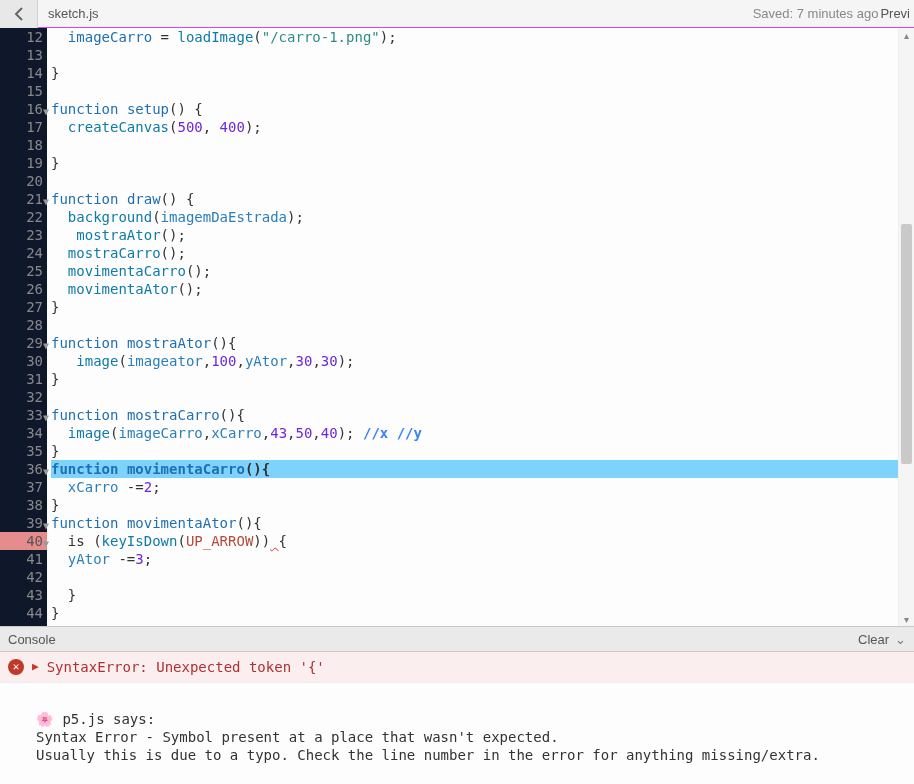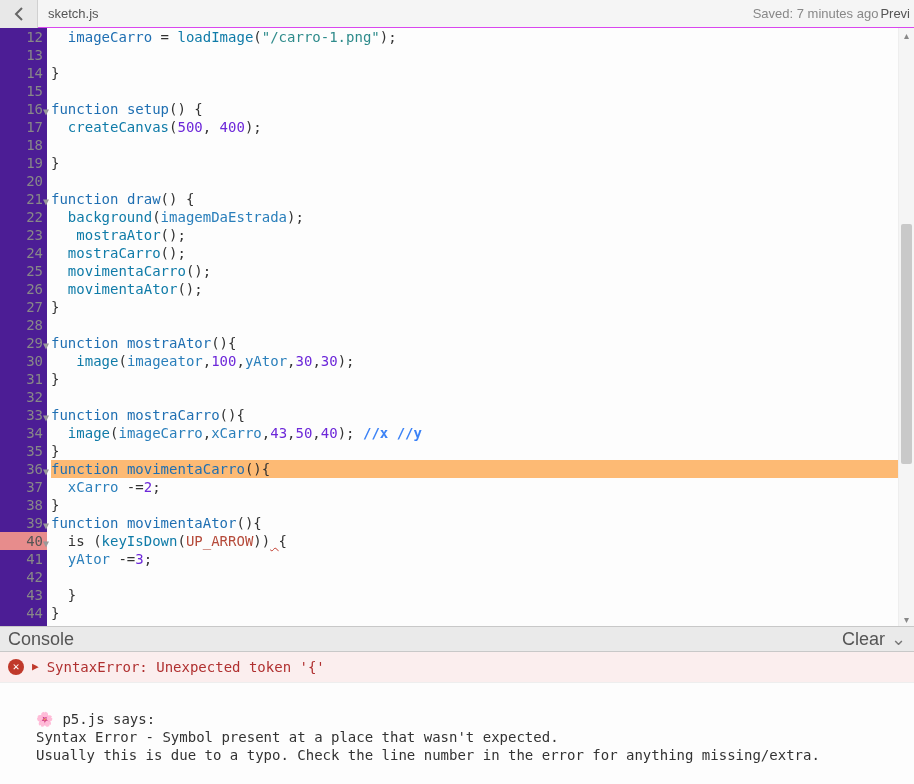--- a/index.html
+++ b/index.html
@@ -10,46 +10,46 @@
   .topbar { height: 28px; background: #f5f5f5; border-bottom: 1px solid #d946ef; display: flex; align-items: center; font-size: 13px; color: #555; }
   .back-btn { width: 38px; height: 28px; background: #e8e8e8; border-right: 1px solid #d0d0d0; display: flex; align-items: center; justify-content: center; cursor: pointer; }
   .back-btn svg { width: 10px; height: 14px; }
   .filename { padding: 0 10px; color: #555; }
   .spacer { flex: 1; }
   .saved { color: #888; padding-right: 2px; }
   .preview-lbl { color: #555; padding-right: 4px; }
 
   
   .editor-wrap { position: relative; flex: 0 0 598px; display: flex; background: #fdfdfd; overflow: hidden; }
-  .gutter { width: 47px; background: #4c1d95; font-family: Consolas, Menlo, monospace; font-size: 14px; color: #888; text-align: right; padding-top: 0; line-height: 18px; }
+  .gutter { width: 47px; background: #0f172a; font-family: Consolas, Menlo, monospace; font-size: 14px; color: #888; text-align: right; padding-top: 0; line-height: 18px; }
   .gutter .gline { height: 18px; padding-right: 4px; position: relative; }
   .gutter .fold { position: absolute; right: -2px; top: 3px; color: #999; font-size: 10px; }
   .gutter .err-line { background: #e78c8c; color: #555; }
 
   .code { flex: 1; font-family: Consolas, Menlo, monospace; font-size: 14px; line-height: 18px; white-space: pre; color: #333; position: relative; padding-left: 4px; }
   .code .cline { height: 18px; }
-  .hl-line { background: #fdba74; }
+  .hl-line { background: #7dd3fc; font-weight: bold; }
   .tok-kw   { color: #1f6fb2; }
   .tok-fn   { color: #0f7ba8; }
   .tok-id   { color: #2a7fbb; }
   .tok-str  { color: #2e8b8b; }
   .tok-num  { color: #6d28d9; }
   .tok-def  { color: #1f6fb2; }
   .tok-const{ color: #b54a3a; }
   .tok-cmt  { color: #3b82f6; font-weight: bold; }
   .tok-var  { color: #1f6fb2; }
   .squiggle { text-decoration: underline wavy #c0392b; text-decoration-thickness: 1px; }
 
   .vscroll { position: absolute; right: 0; top: 0; width: 16px; height: 100%; background: #f5f5f5; border-left: 1px solid #eee; }
   .vscroll .up, .vscroll .dn { height: 14px; display:flex; align-items:center; justify-content:center; color:#888; font-size:10px; }
   .vscroll .track { position: absolute; top: 14px; bottom: 14px; left: 0; right: 0; }
   .vscroll .thumb { position: absolute; left: 2px; right: 2px; top: 182px; height: 240px; background: #c9c9c9; border-radius: 2px; }
 
   
-  .console-head { height: 26px; background: #eaeaea; border-top: 1px solid #c8c8c8; border-bottom: 1px solid #c8c8c8; display: flex; align-items: center; font-size: 18px; color: #555; padding: 0 8px; }
+  .console-head { height: 26px; background: #eaeaea; border-top: 1px solid #c8c8c8; border-bottom: 1px solid #c8c8c8; display: flex; align-items: center; font-size: 13px; color: #555; padding: 0 8px; }
   .console-head .spacer { flex:1; }
   .console-head .chev { margin-left: 6px; color:#777; }
 
   .console-body { flex: 1; font-family: Consolas, Menlo, monospace; font-size: 14px; line-height: 18px; background: #fdfdfd; overflow: hidden; }
   .err-row { background: #fbeeee; padding: 6px 8px; display:flex; align-items:center; gap:8px; color:#b03030; border-bottom:1px solid #eee; }
   .err-row .err-ico { width:16px; height:16px; border-radius:50%; background:#c0392b; color:#fff; display:flex; align-items:center; justify-content:center; font-size:11px; font-weight:bold; }
   .err-row .disc { color:#c0392b; font-size:11px; }
   .msg-block { padding: 27px 8px 4px 36px; color:#333; white-space: pre-wrap; }
   .flower { display:inline-block; width:18px; }
 </style>

